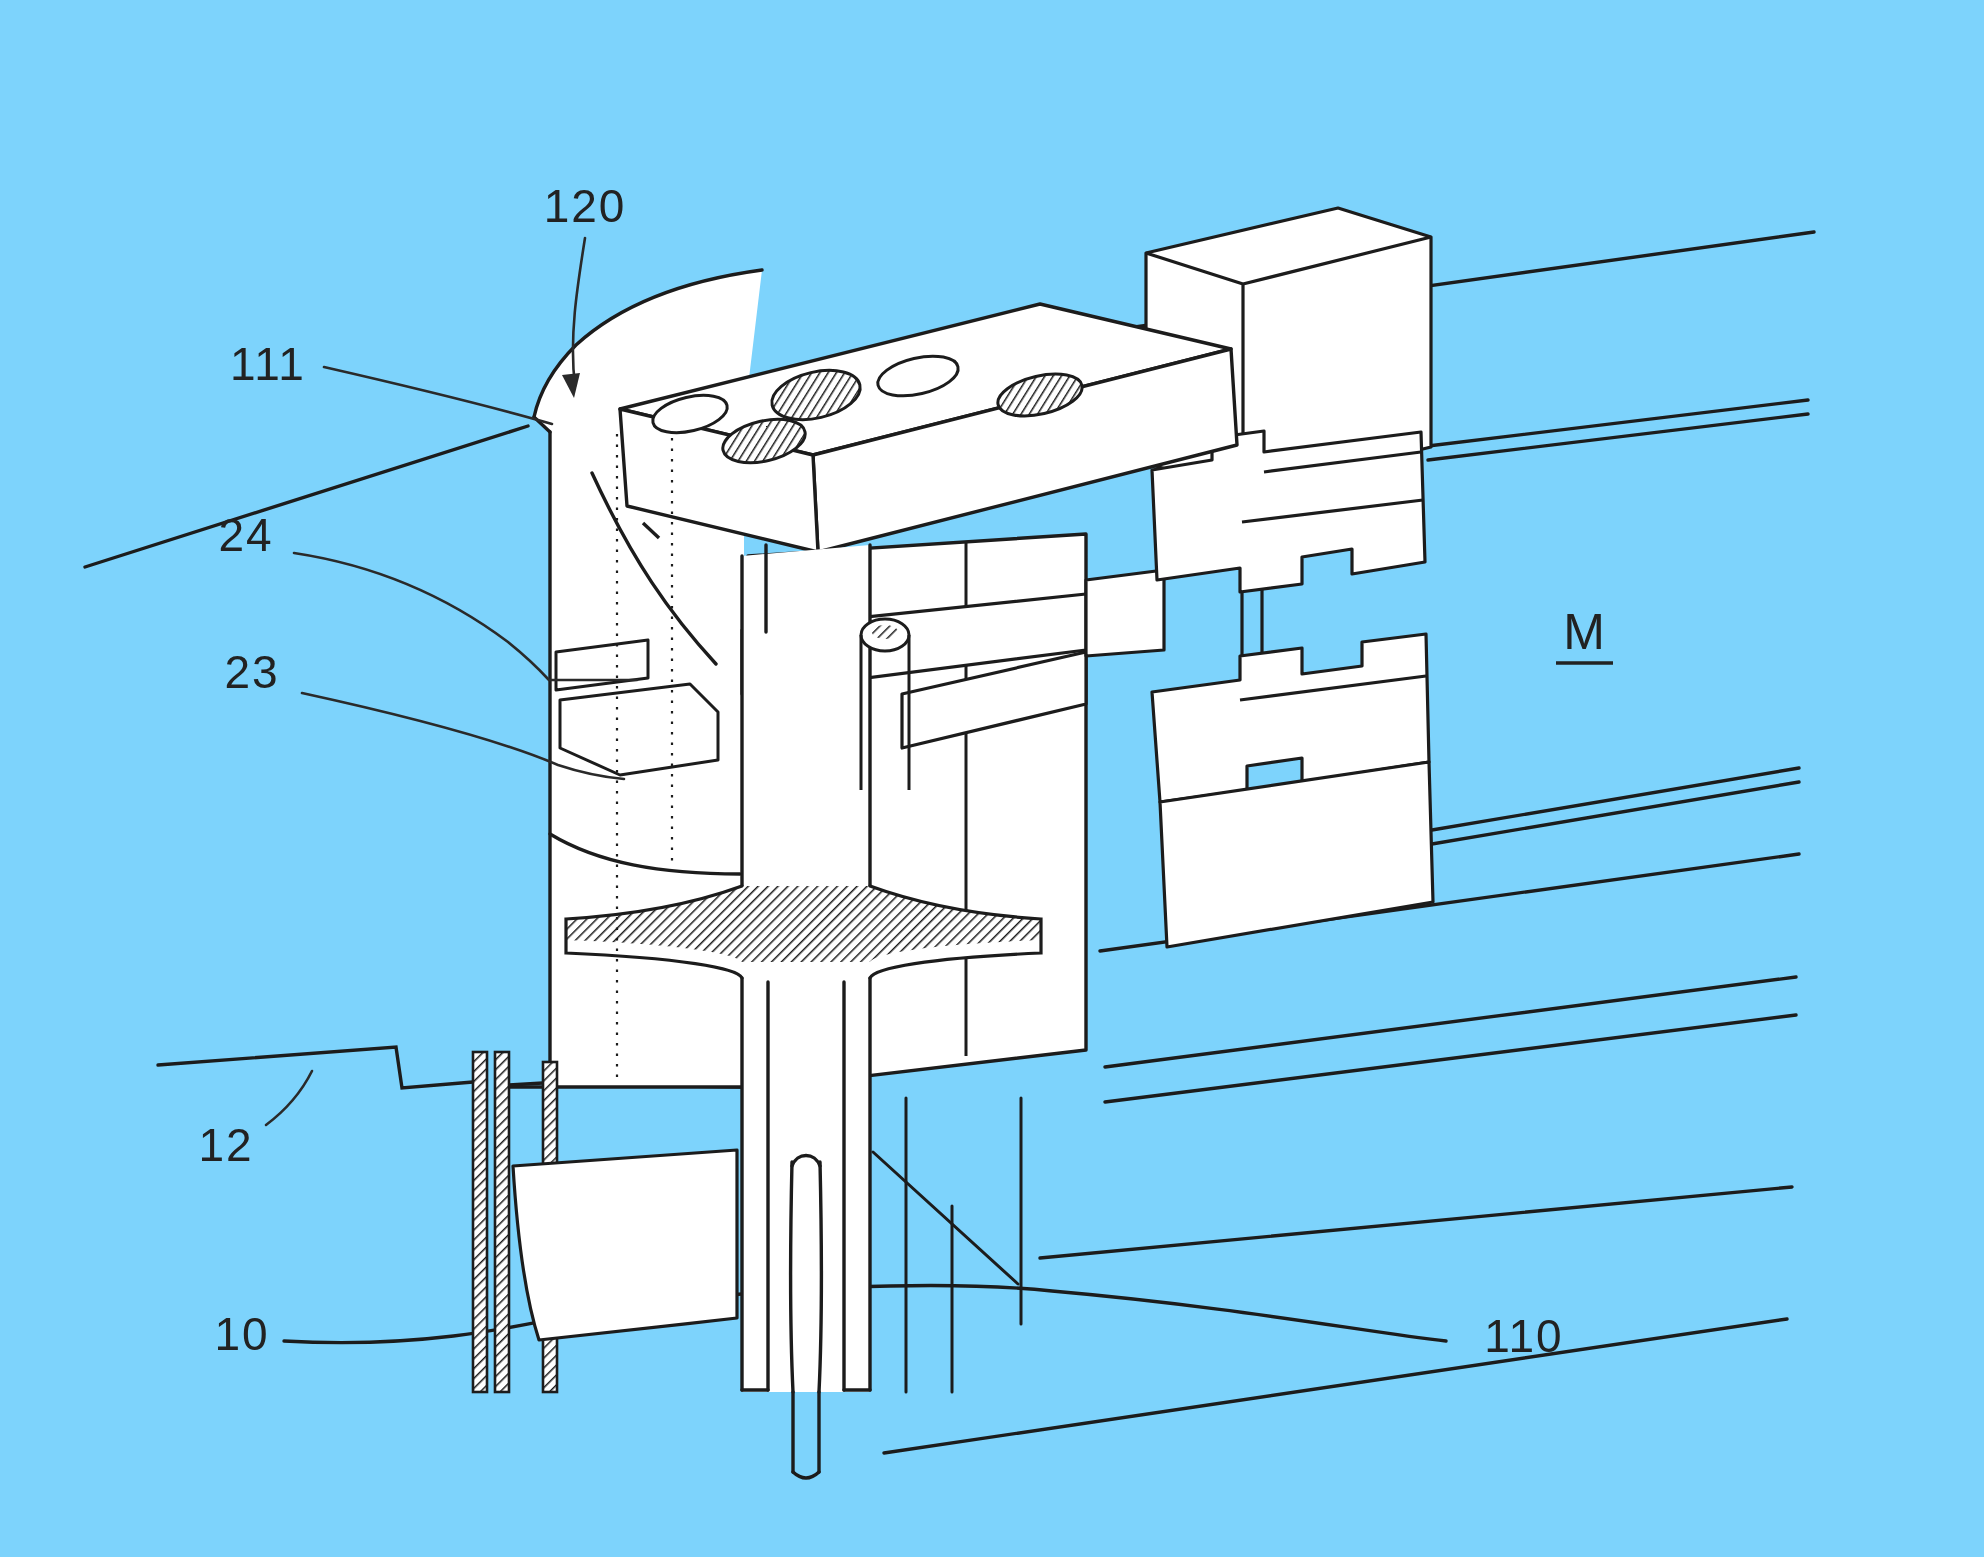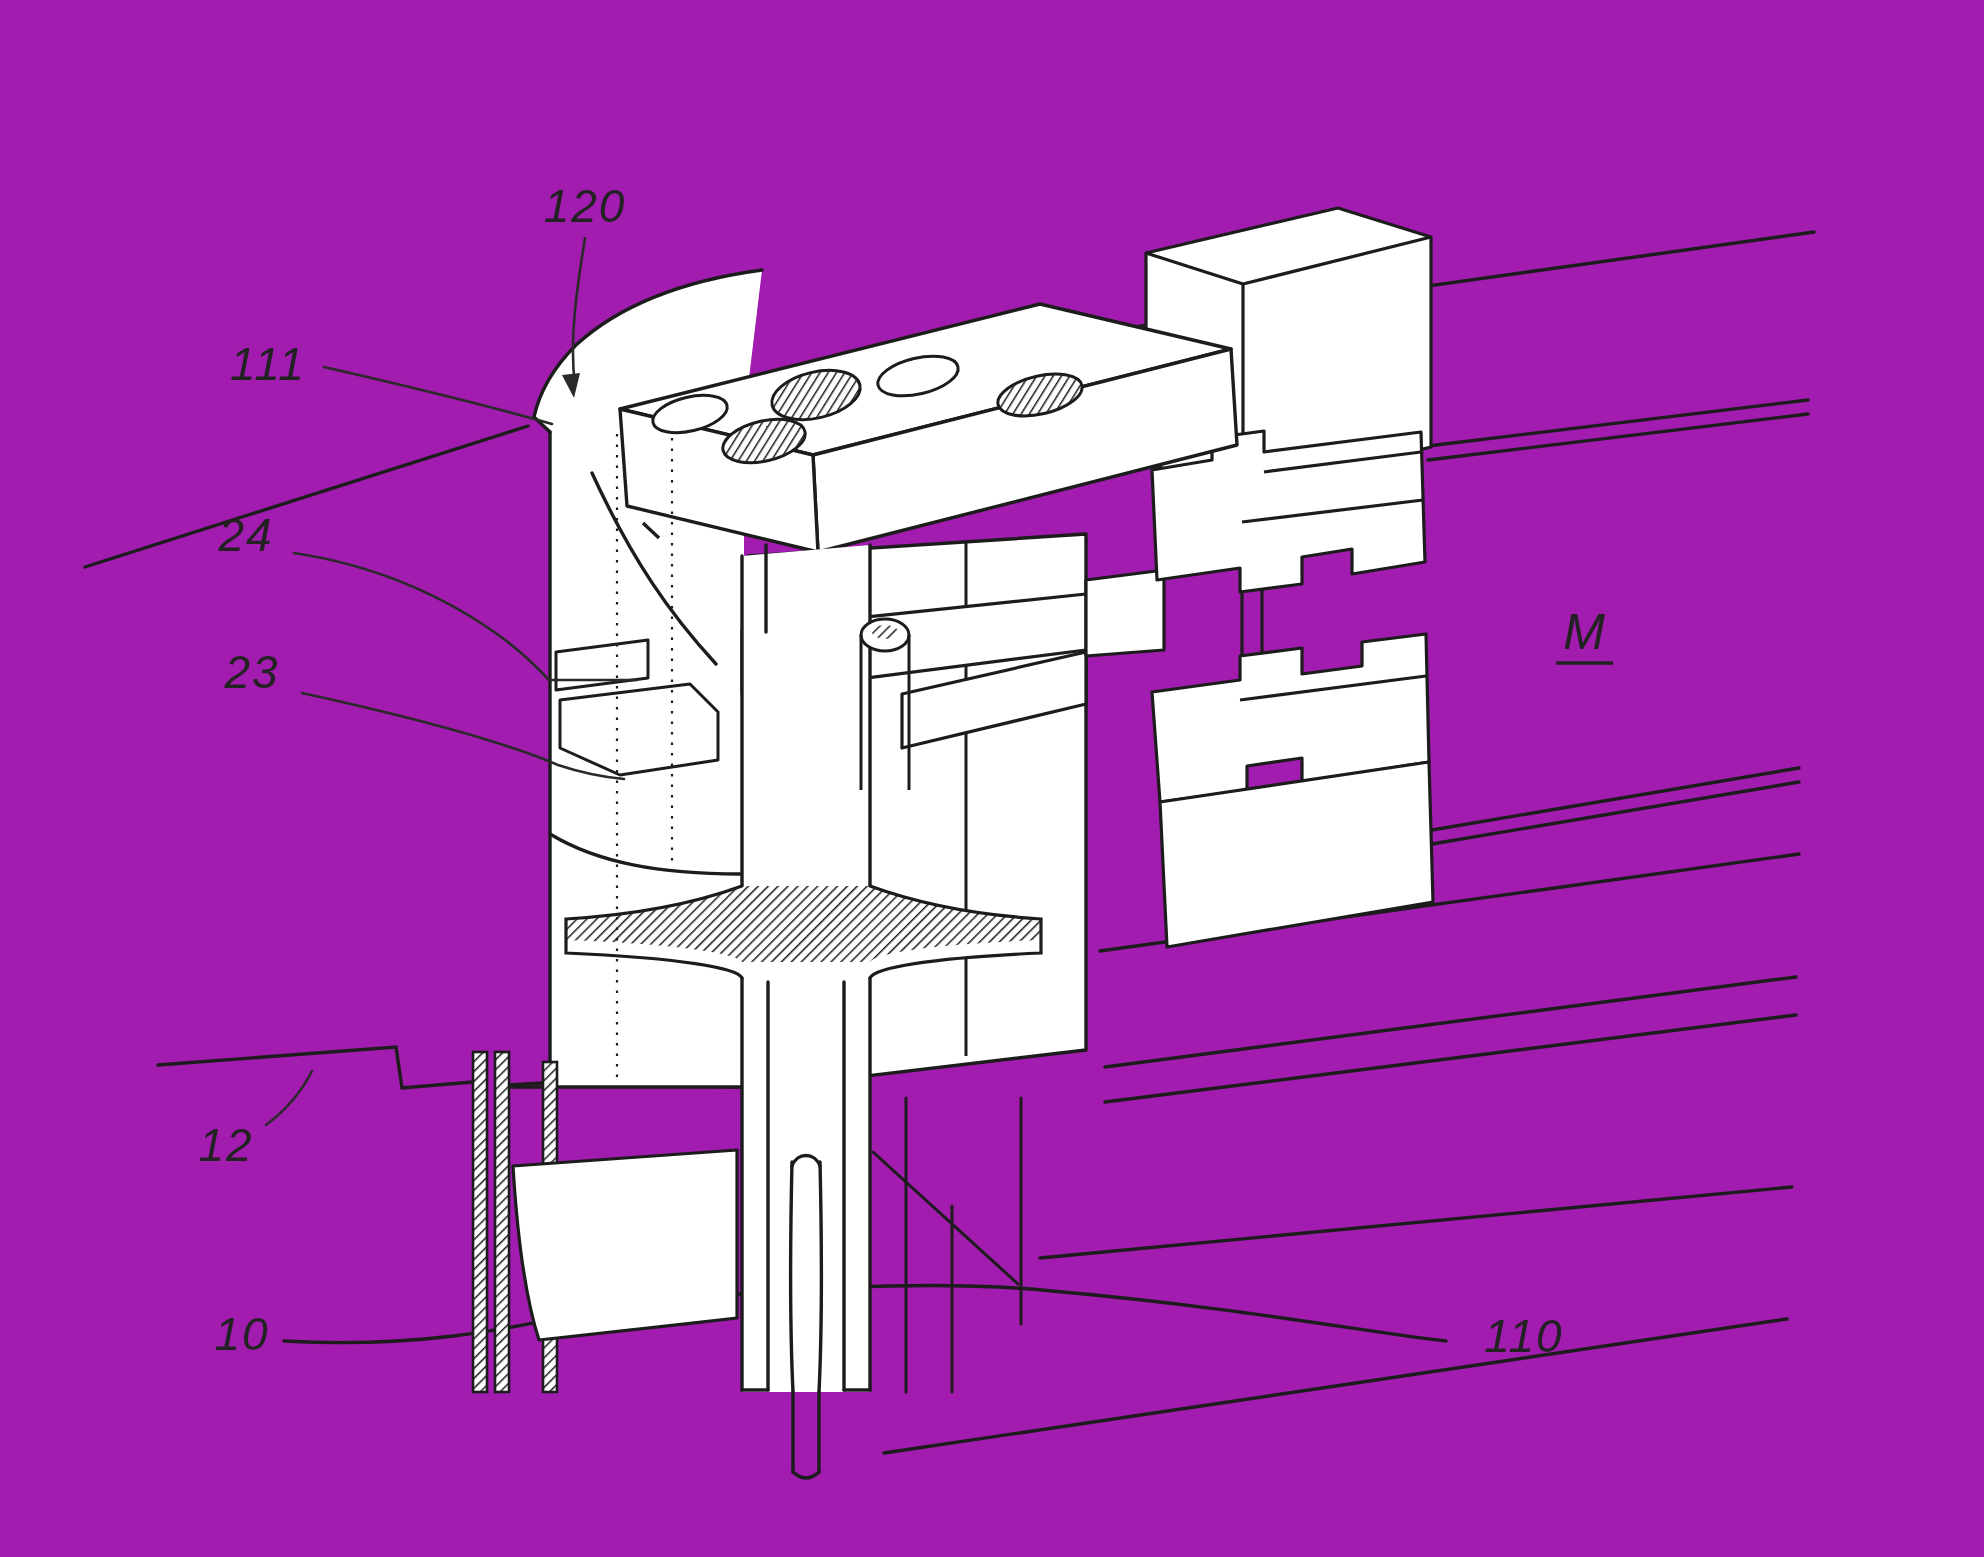--- a/index.html
+++ b/index.html
@@ -1,16 +1,16 @@
 <!DOCTYPE html>
 <html><head>
 <meta charset="utf-8">
 <style>
   html,body{margin:0;padding:0;background:#ffffff;}
-  .stage{position:relative;width:1984px;height:1557px;background:#a21caf;overflow:hidden;font-style:italic;}
+  .stage{position:relative;width:1984px;height:1557px;background:#7dd3fc;overflow:hidden;}
   svg{display:block;}
   text.ref{font-family:"Liberation Sans","DejaVu Sans",sans-serif;font-size:46px;fill:#222;letter-spacing:2px;}
   text.refM{font-family:"Liberation Sans","DejaVu Sans",sans-serif;font-size:50px;fill:#222;}
 </style>
 </head>
 <body>
 
 <div class="stage">
 <svg width="1984" height="1557" viewBox="0 0 1984 1557" xmlns="http://www.w3.org/2000/svg">
 

